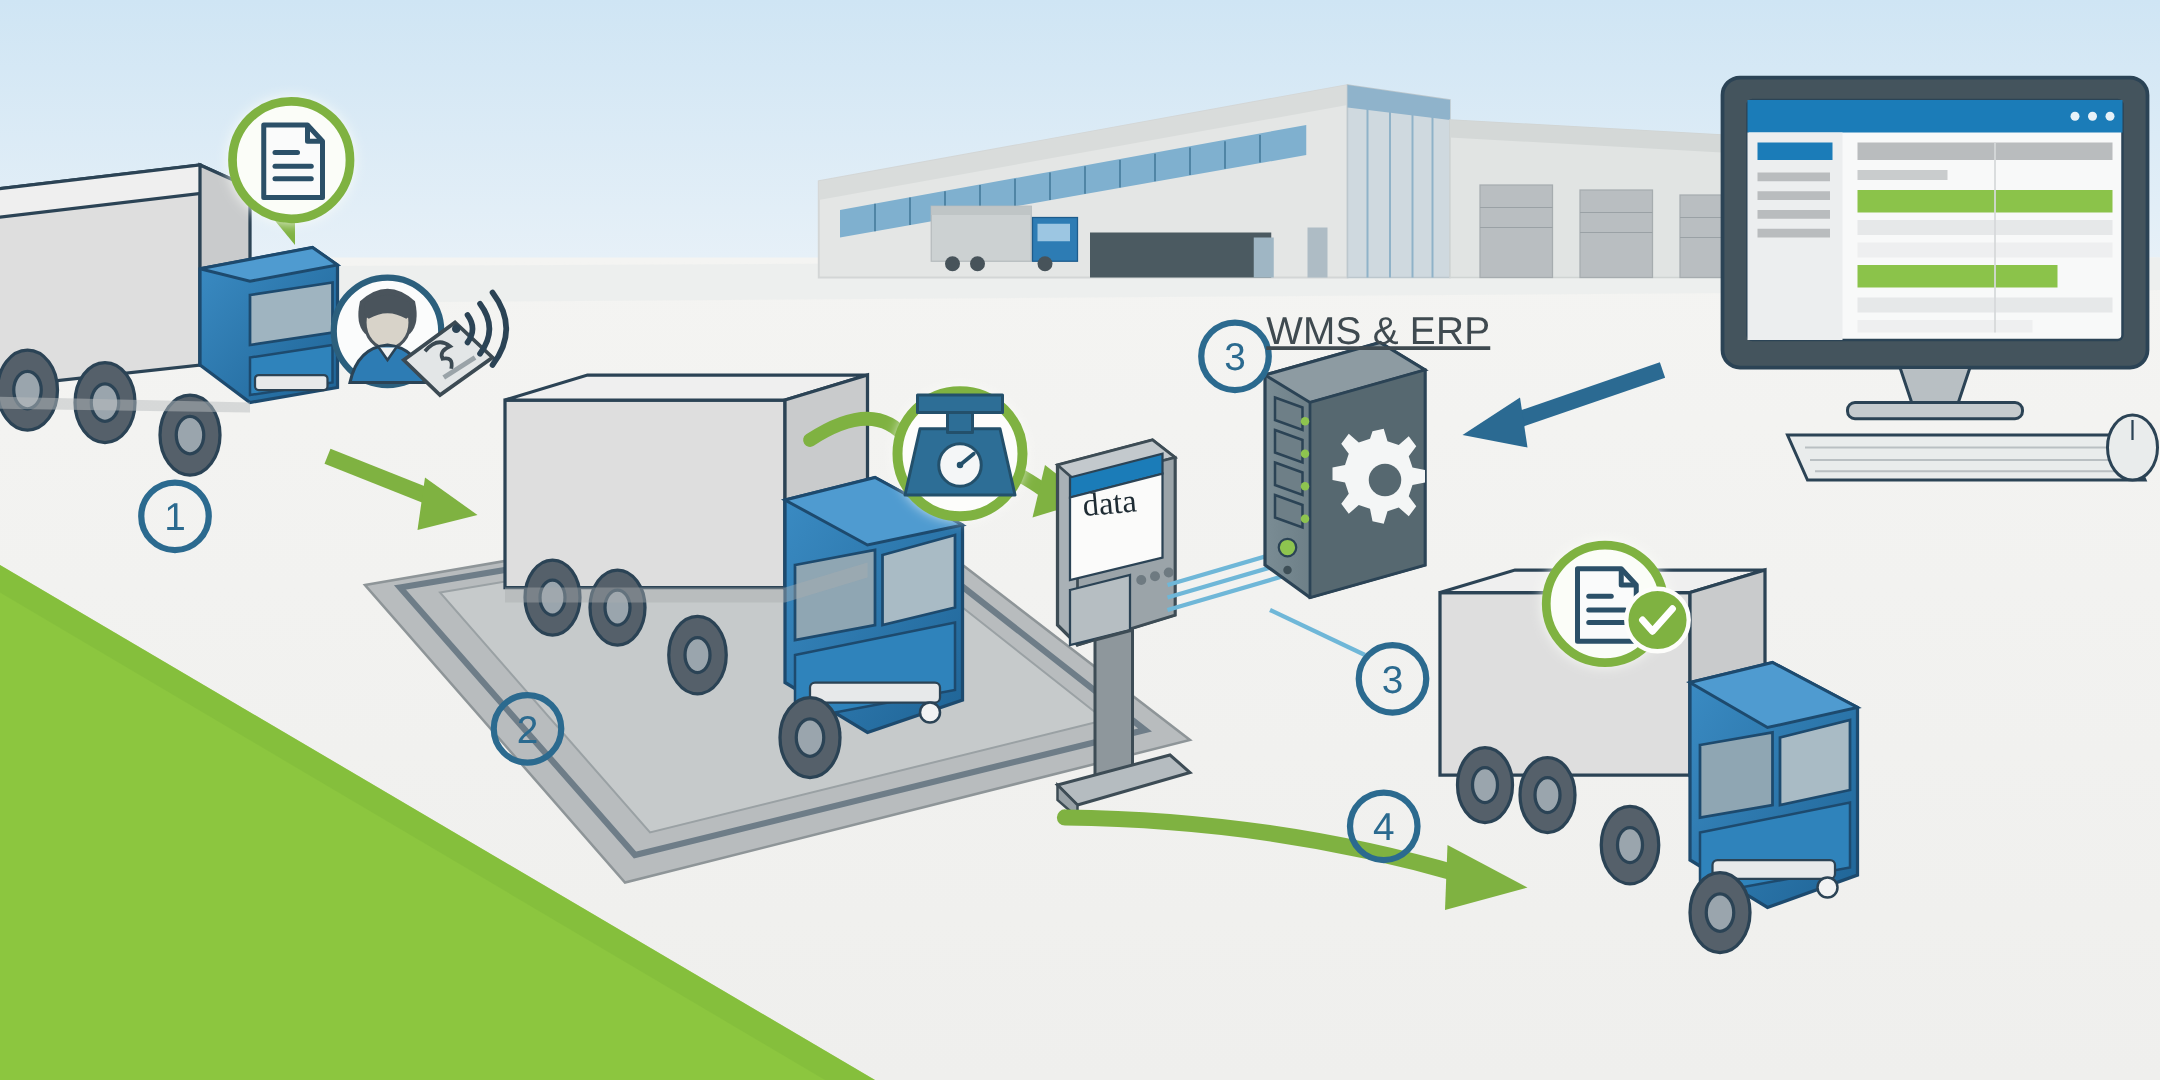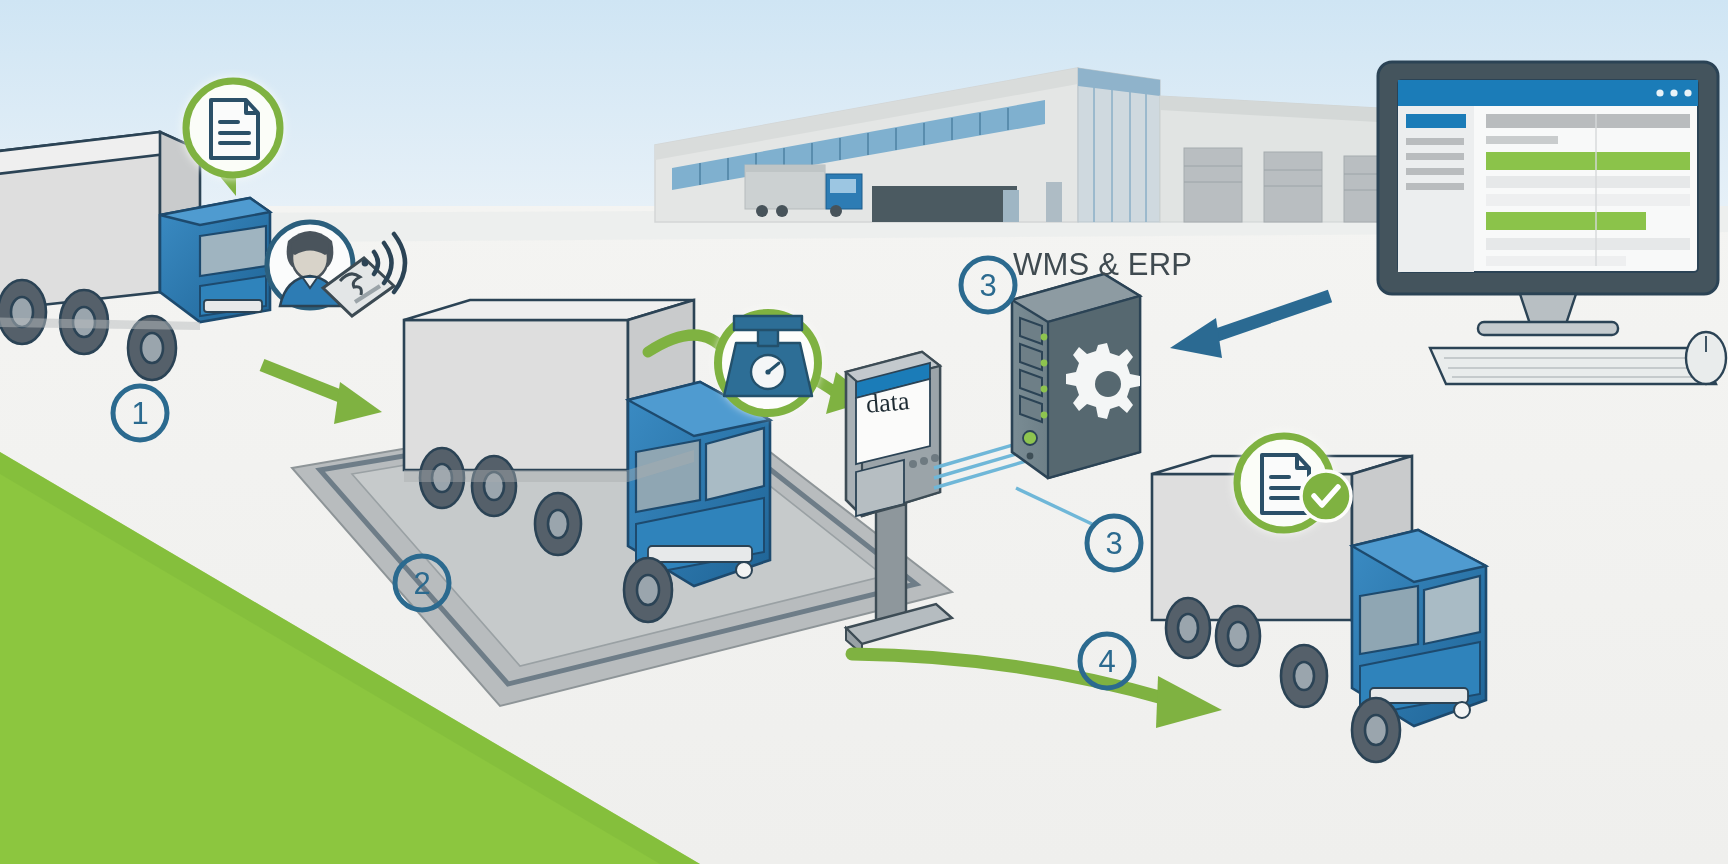--- a/index.html
+++ b/index.html
@@ -25,20 +25,21 @@
     position: absolute;
     left: 1013px;
     top: 247px;
     font-family: "Liberation Sans", sans-serif;
     font-size: 31px;
     font-weight: 400;
     color: #3f4a50;
     letter-spacing: 0.2px;
     white-space: nowrap;
     user-select: none;
+    text-decoration: underline;
   }
   .kiosk-data {
     position: absolute;
     left: 866px;
     top: 388px;
     font-family: "Liberation Serif", serif;
     font-size: 26px;
     color: #1e2b33;
     transform: rotate(-5deg);
     white-space: nowrap;

